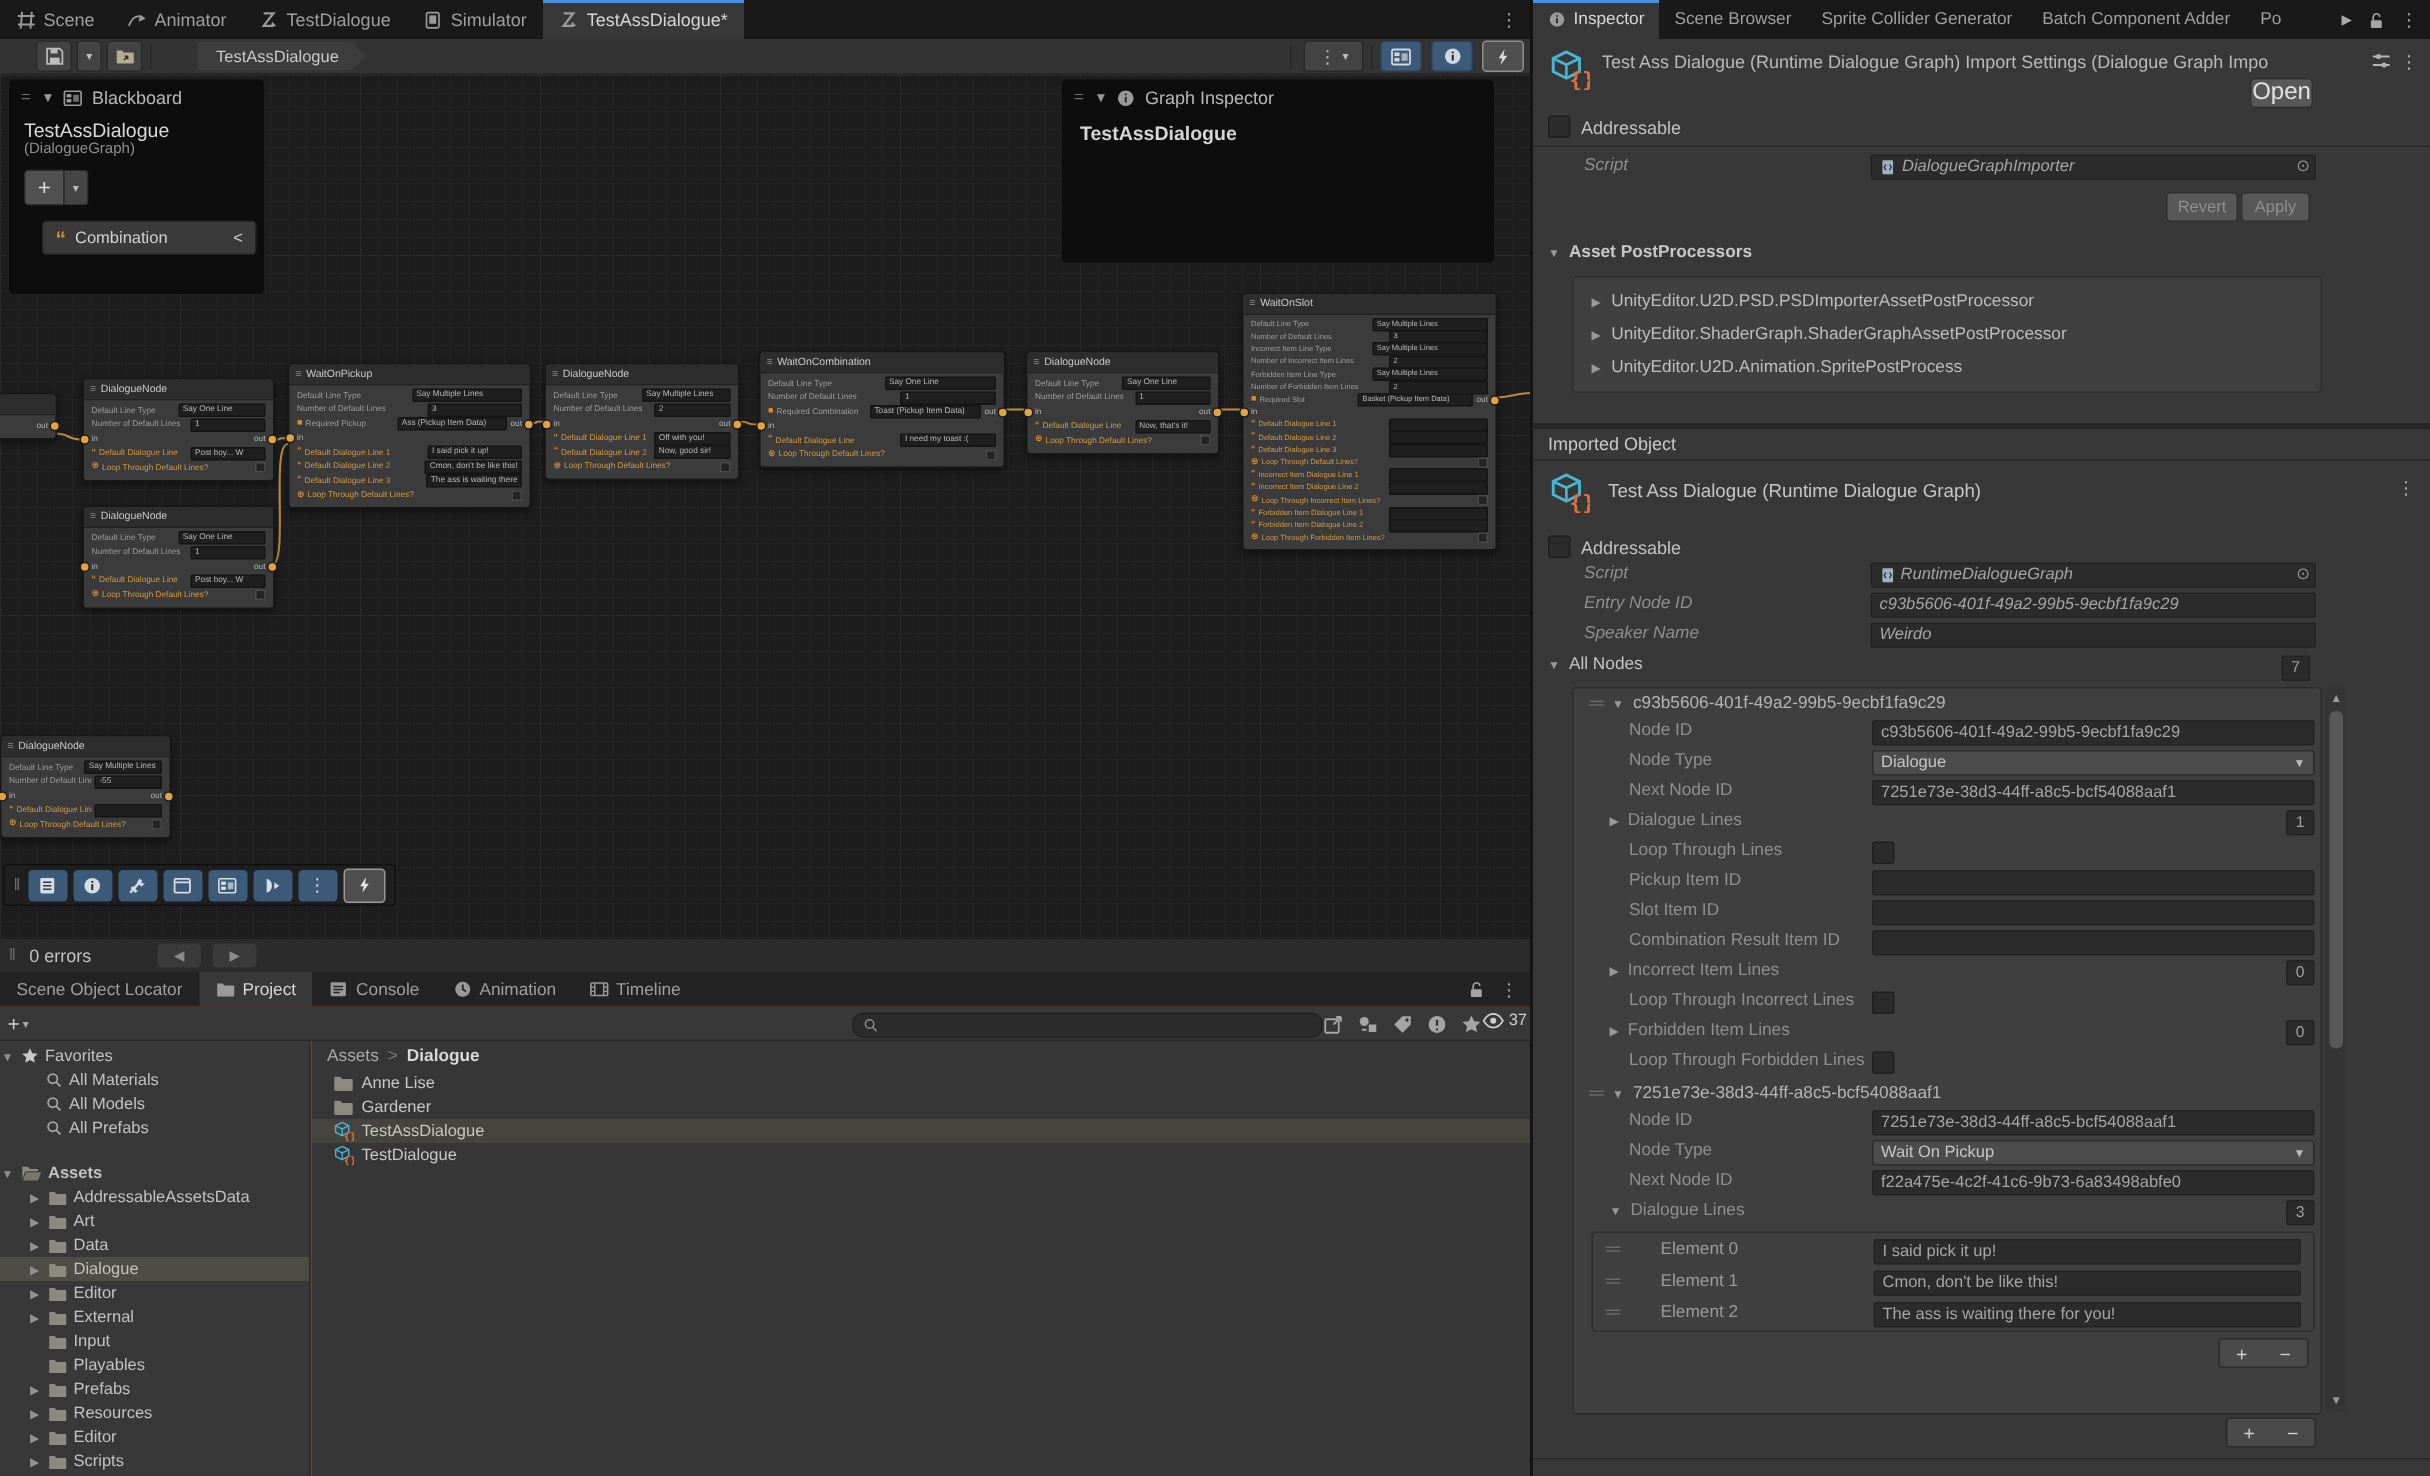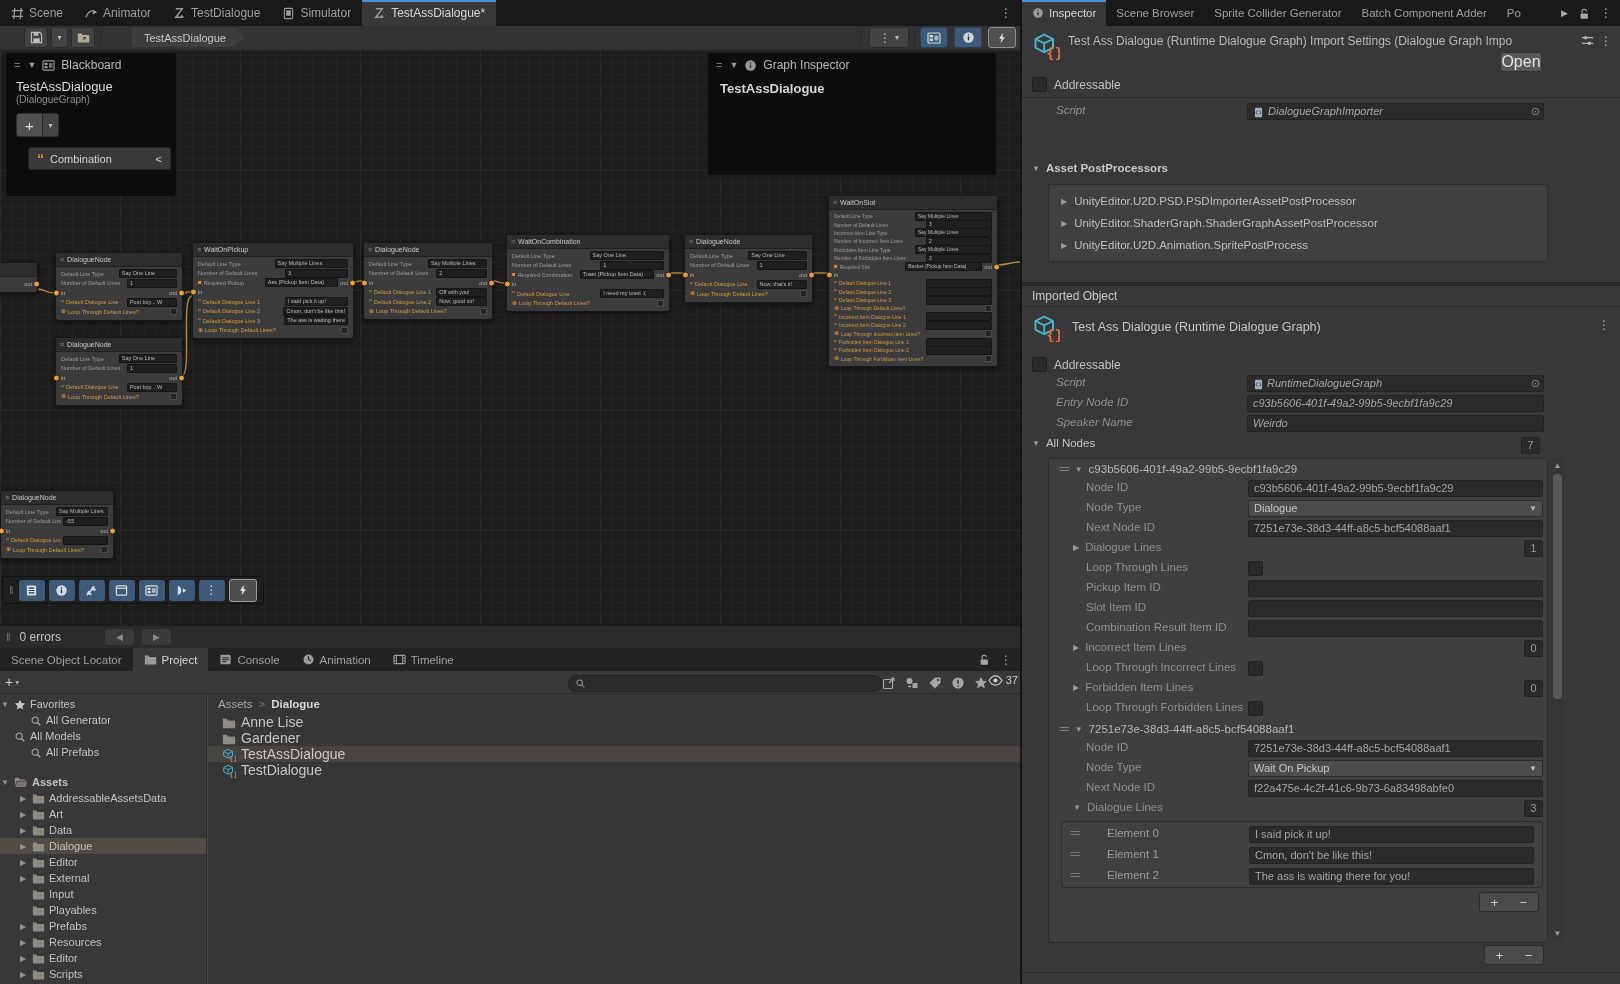--- a/index.html
+++ b/index.html
@@ -80,21 +80,21 @@
   
   #pcontent{position:absolute;left:0;top:694px;width:1020px;height:290px;}
   #ptree{position:absolute;left:0;top:0;width:207px;height:290px;background:#383838;border-right:1px solid #2a2a2a;overflow:hidden;box-sizing:border-box;padding-top:2px;}
   .trow{height:16px;display:flex;align-items:center;gap:4px;font-size:11px;color:#c2c2c2;white-space:nowrap;}
   .trow .arr{width:10px;text-align:center;font-size:8px;color:#909090;flex:0 0 10px;}
   .trow.sel{background:#4e4d45;}
   .tgap{height:14px;}
   #pfiles{position:absolute;left:208px;top:0;width:812px;height:290px;background:#363636;}
   #fcrumb{height:20px;display:flex;align-items:center;gap:6px;padding:0 10px;font-size:11.5px;color:#a8a8a8;}
   #fcrumb .cur{color:#d8d8d8;font-weight:bold;}
-  .frow{height:16px;display:flex;align-items:center;gap:5px;padding-left:14px;font-size:14px;color:#c6c6c6;}
+  .frow{height:16px;display:flex;align-items:center;gap:5px;padding-left:14px;font-size:11px;color:#c6c6c6;}
   .frow.sel{background:#45443e;}
   
   #right{position:absolute;left:1022px;top:0;width:598px;height:984px;background:#383838;}
   #rtabs .tab{font-size:11.5px;padding:0 10px;}
   #rhead{position:absolute;left:0;top:26px;right:0;height:48px;}
   #rhead .cube{position:absolute;left:10px;top:6px;}
   #rtitle{position:absolute;left:46px;top:8px;right:40px;color:#b9b9b9;font-size:12px;white-space:nowrap;overflow:hidden;}
   #rtools{position:absolute;right:8px;top:8px;display:flex;gap:6px;color:#b5b5b5;}
   #openbtn{position:absolute;right:78px;top:26px;width:40px;height:18px;background:#585858;border:1px solid #303030;border-radius:3px;color:#e2e2e2;font-size:16px;display:flex;align-items:center;justify-content:center;}
   .cbrow{display:flex;align-items:center;gap:7px;height:17px;}
@@ -868,23 +868,23 @@
             <span class="arr">▼</span>
             <span style="color:#c9c9c9"><svg class="ic" width="12" height="12">
                 <use href="#i-star"></use>
               </svg></span>
             <span>Favorites</span>
           </div>
           <div class="trow" style="padding-left:30px">
             <span style="color:#a8a8a8"><svg class="ic" width="12" height="12">
                 <use href="#i-search"></use>
               </svg></span>
-            <span>All Generator</span>
-          </div>
-          <div class="trow" style="padding-left:14px">
+            <span>All Materials</span>
+          </div>
+          <div class="trow" style="padding-left:30px">
             <span style="color:#a8a8a8"><svg class="ic" width="12" height="12">
                 <use href="#i-search"></use>
               </svg></span>
             <span>All Models</span>
           </div>
           <div class="trow" style="padding-left:30px">
             <span style="color:#a8a8a8"><svg class="ic" width="12" height="12">
                 <use href="#i-search"></use>
               </svg></span>
             <span>All Prefabs</span>
@@ -1073,20 +1073,24 @@
     <div class="irow greyed" style="top:102px">
       <span class="ilabel">Script</span>
       <span class="ifield">
         <svg class="ic" width="11" height="11" style="margin-right:4px">
             <use href="#i-script"></use>
           </svg><span>DialogueGraphImporter</span>
         <span class="obj">⊙</span>
       </span>
     </div>
 
+    <div style="position:absolute;top:128px;left:0;right:0;height:18px">
+      <span class="rbtn" style="right:128px;width:46px">Revert</span>
+      <span class="rbtn" style="right:80px;width:44px">Apply</span>
+    </div>
 
     <div class="foldhead" style="left:10px;top:162px">
       <span class="tri">▼</span>
         <span>Asset PostProcessors</span>
     </div>
     <div id="ppbox">
         <div class="pprow">
           <span class="tri">▶</span>
           <span>UnityEditor.U2D.PSD.PSDImporterAssetPostProcessor</span>
         </div>

